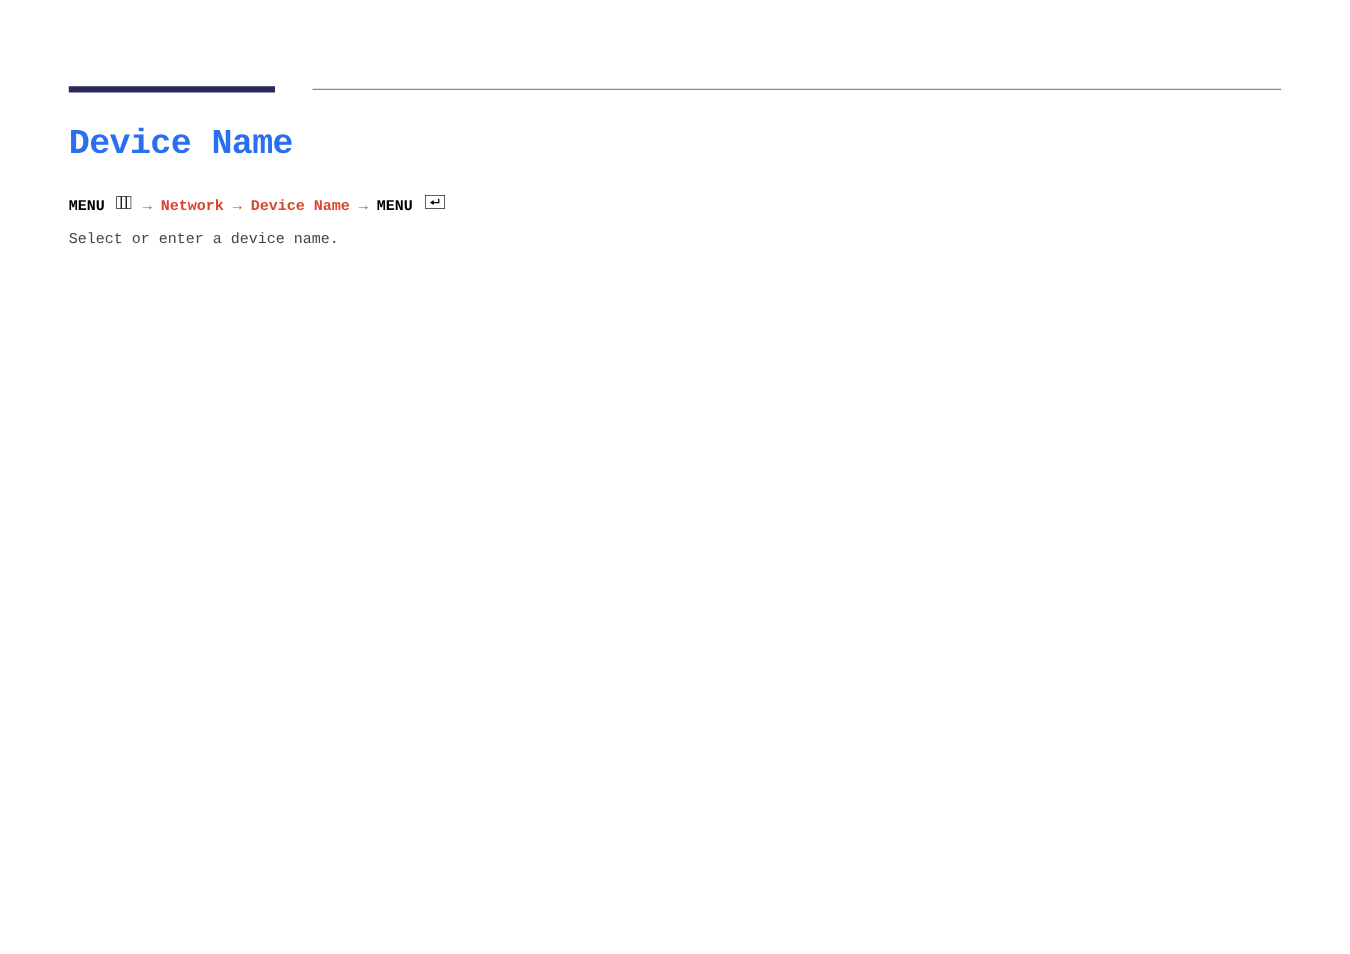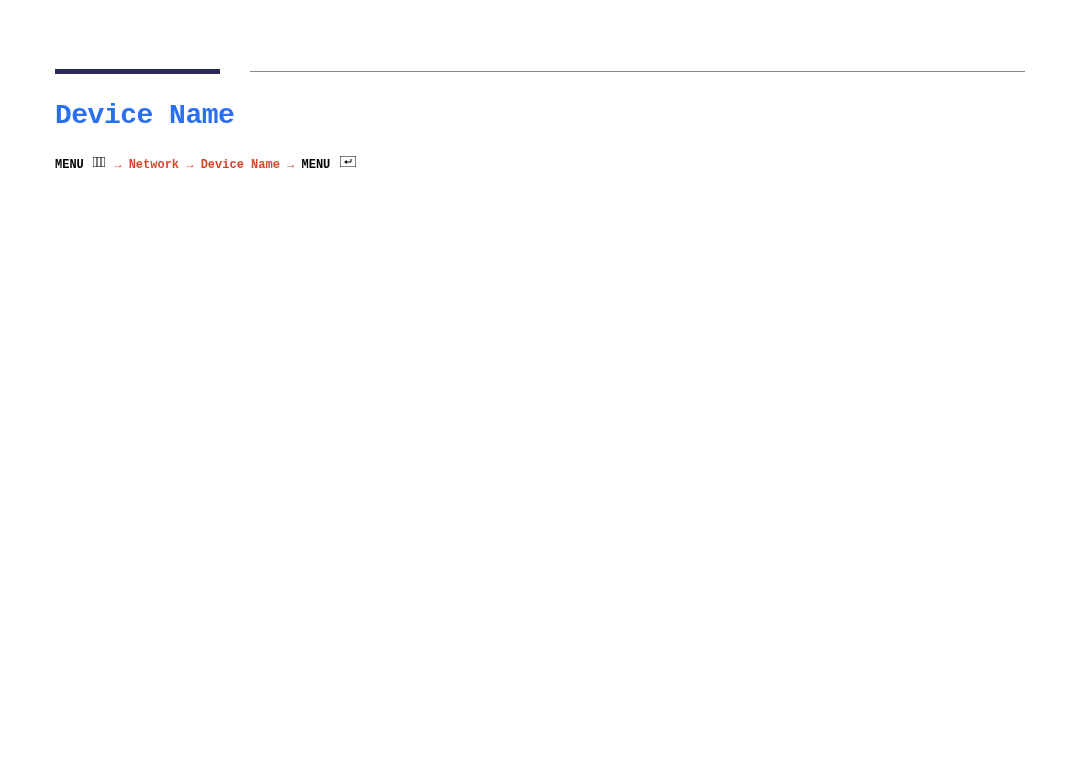--- a/index.html
+++ b/index.html
@@ -112,13 +112,14 @@
     <span class="bc-enter">MENU</span>
     <span class="enter-icon">
       <svg width="16" height="11" viewBox="0 0 16 11">
         <rect x="0" y="0" width="16" height="11" fill="none" stroke="#000" stroke-width="1"></rect>
         <path d="M 11 3 L 11 6 L 5 6" fill="none" stroke="#000" stroke-width="1"></path>
         <path d="M 7 4 L 4 6 L 7 8 Z" fill="#000"></path>
       </svg>
     </span>
   </div>
 
+  <p class="body-text">Select or enter a device name.</p>
 </div>
 
 </body></html>

